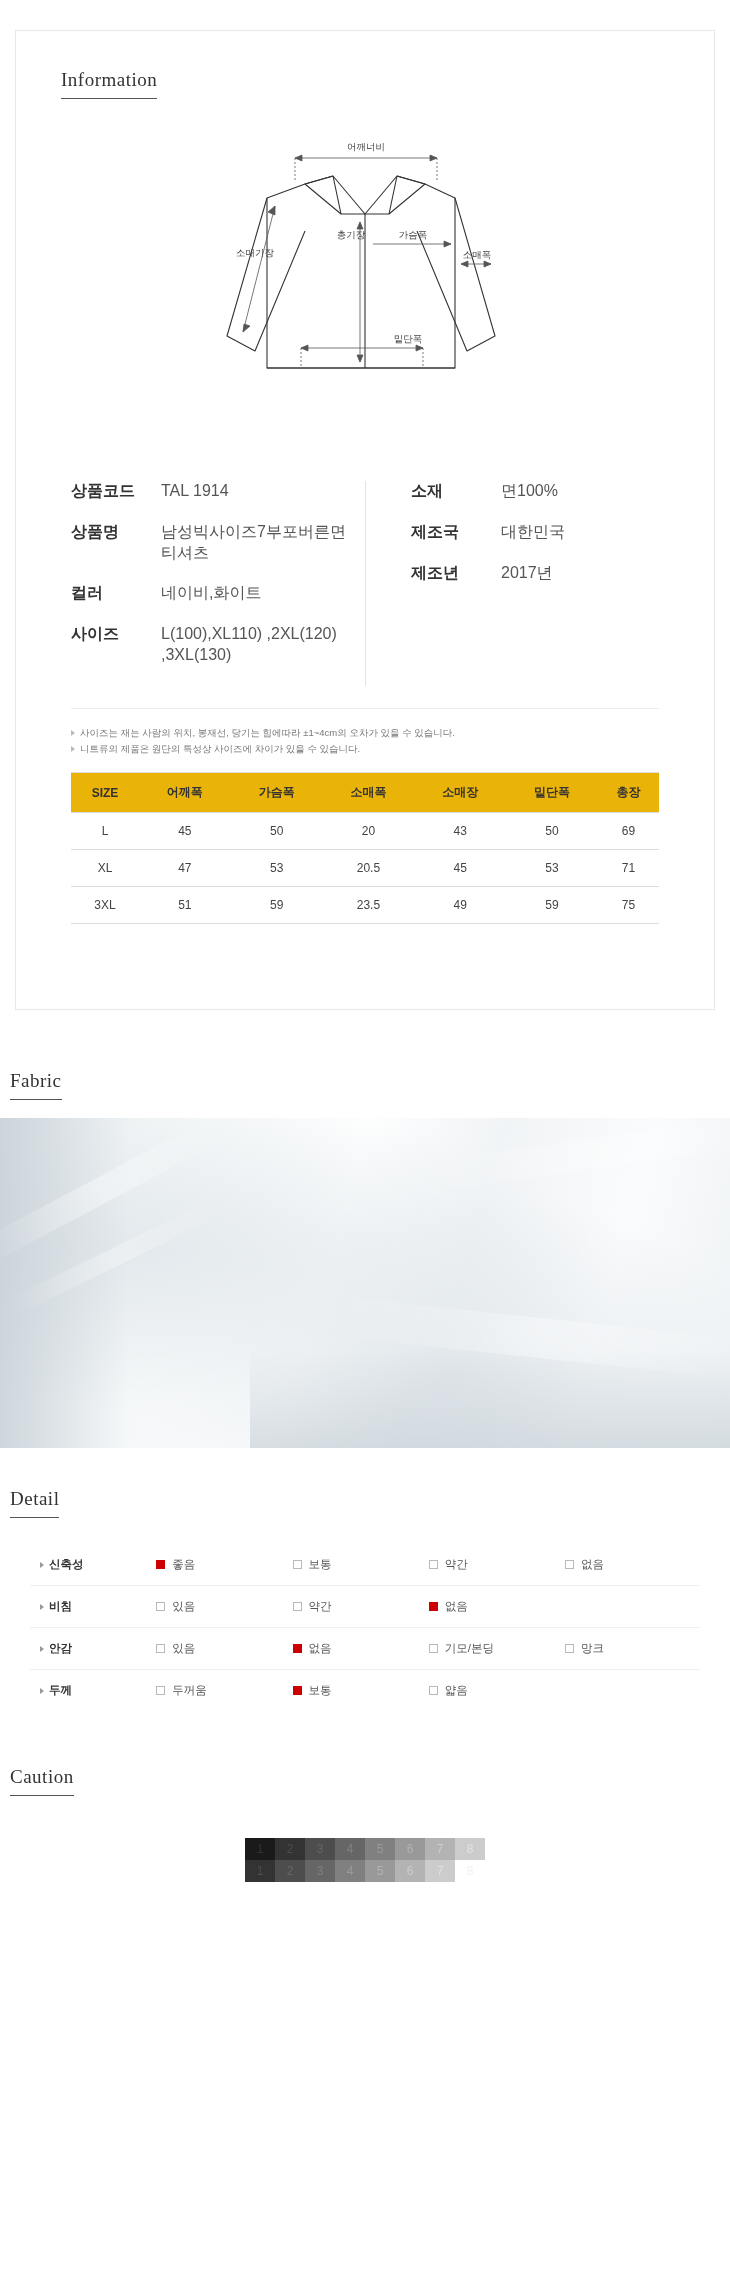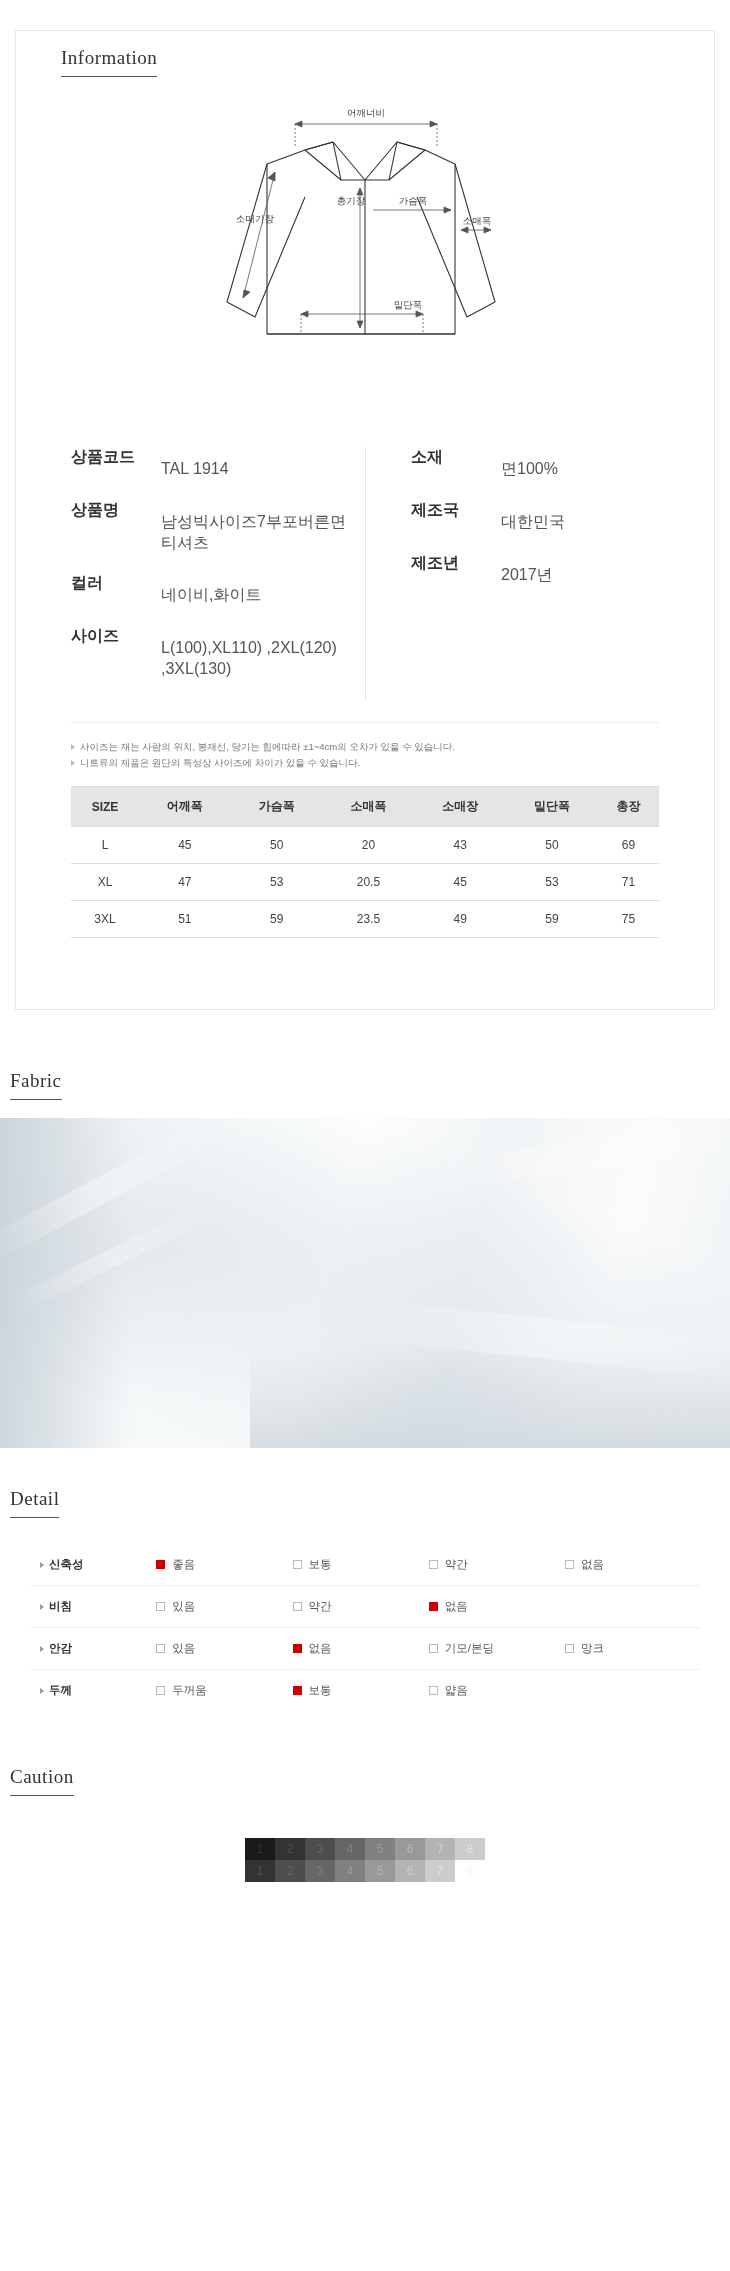--- a/index.html
+++ b/index.html
@@ -13,40 +13,40 @@
     min-height: 2271px;
     position: relative;
   }
 
   
   .info-card {
     position: relative;
     margin: 30px 15px 0 15px;
     background: #ffffff;
     border: 1px solid #e8e8e8;
-    padding: 16px 0 40px 0;
+    padding: 38px 0 40px 0;
     min-height: 980px;
   }
   .sec-title {
     font-family: "Liberation Serif", serif;
     font-size: 19px;
     color: #333333;
     letter-spacing: 0.5px;
     padding-bottom: 7px;
     display: inline-block;
     border-bottom: 1px solid #555555;
     margin-left: 45px;
   }
 
   
   .diagram-wrap {
     position: relative;
     width: 100%;
     height: 300px;
-    margin-top: 25px;
+    margin-top: 37px;
   }
   .diagram-wrap svg { display: block; margin: 0 auto; }
 
   
   .spec-area {
     display: flex;
     margin: 45px 0 0 0;
     padding: 0 55px 0 55px;
   }
   .spec-col {
@@ -63,21 +63,21 @@
     margin-bottom: 20px;
     font-size: 16px;
     line-height: 1.3;
   }
   .spec-key {
     width: 90px;
     font-weight: bold;
     color: #333333;
     flex: 0 0 90px;
   }
-  .spec-val { color: #555555; margin-top: 12px; }
+  .spec-val { color: #555555; }
 
   
   .notes {
     margin: 22px 55px 0 55px;
     border-top: 1px solid #ececec;
     padding-top: 16px;
   }
   .note-line {
     font-size: 9.5px;
     color: #777777;
@@ -105,21 +105,21 @@
   }
   table.size-table th,
   table.size-table td {
     border-top: 1px solid #dddddd;
     border-bottom: 1px solid #dddddd;
     padding: 11px 0;
     text-align: center;
     color: #444444;
   }
   table.size-table thead th {
-    background: #e5e5e5;
+    background: #eab308;
     font-weight: bold;
     font-size: 12px;
     color: #333333;
   }
 
   
   .fabric-sec { margin-top: 60px; }
   .fabric-sec .sec-title { margin-left: 10px; }
   .fabric-img {
     margin-top: 18px;

